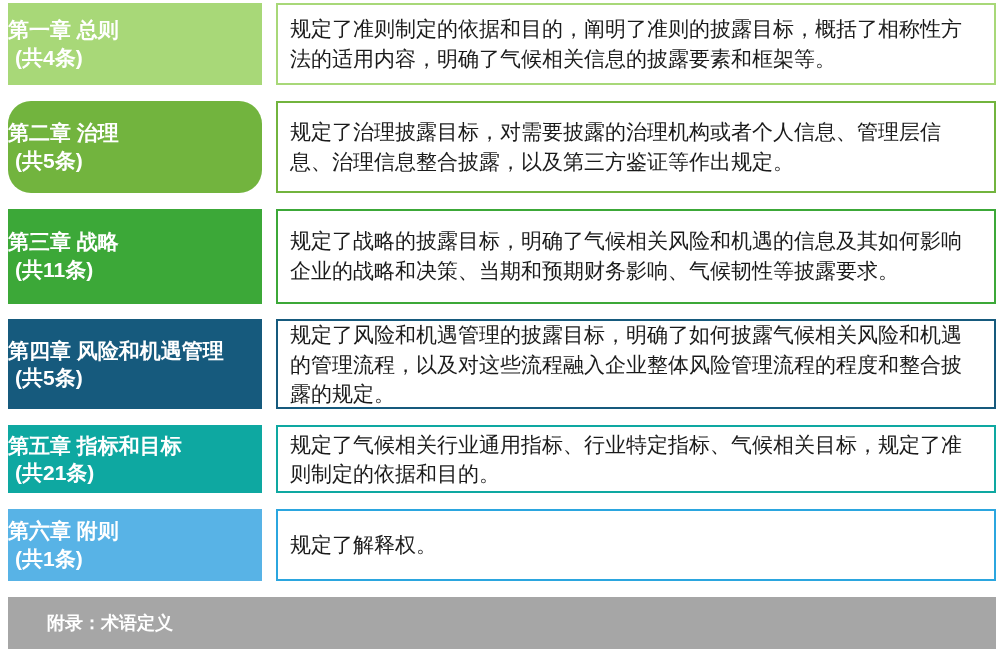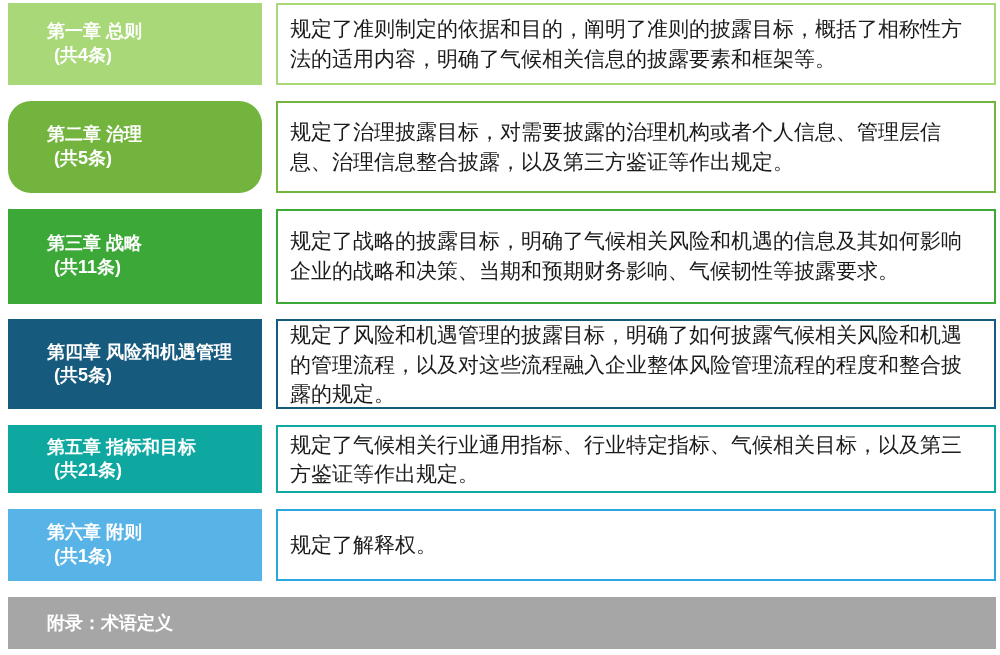--- a/index.html
+++ b/index.html
@@ -25,28 +25,27 @@
   }
   .row:nth-child(1) { height: 82px; }
   .row:nth-child(2) { height: 92px; }
   .row:nth-child(3) { height: 95px; }
   .row:nth-child(4) { height: 90px; }
   .row:nth-child(5) { height: 68px; }
   .row:nth-child(6) { height: 72px; }
   .chapter-label {
     width: 254px;
     box-sizing: border-box;
-    padding-left: 39px;
     padding-right: 6px;
     display: flex;
     flex-direction: column;
     justify-content: center;
     color: #ffffff;
     font-weight: bold;
-    font-size: 18px;
+    font-size: 21px;
     line-height: 1.32;
   }
   .chapter-count {
     padding-left: 7px;
   }
   .chapter-desc {
     flex: 1;
     box-sizing: border-box;
     background: #ffffff;
     border: 2px solid #a3a3a3;
@@ -113,21 +112,21 @@
       <span>规定了风险和机遇管理的披露目标，明确了如何披露气候相关风险和机遇的管理流程，以及对这些流程融入企业整体风险管理流程的程度和整合披露的规定。</span>
     </div>
   </div>
 
   <div class="row">
     <div class="chapter-label" style="background: rgb(14, 168, 161);">
       <span>第五章 指标和目标</span>
       <span class="chapter-count">(共21条)</span>
     </div>
     <div class="chapter-desc" style="border-color: rgb(14, 168, 161);">
-      <span>规定了气候相关行业通用指标、行业特定指标、气候相关目标，以及第三方鉴证等作出规定。</span>
+      <span>规定了气候相关行业通用指标、行业特定指标、气候相关目标，规定了准则制定的依据和目的。</span>
     </div>
   </div>
 
   <div class="row">
     <div class="chapter-label" style="background: rgb(88, 179, 230);">
       <span>第六章 附则</span>
       <span class="chapter-count">(共1条)</span>
     </div>
     <div class="chapter-desc" style="border-color: rgb(43, 166, 223); align-items: center;">
       <span>规定了解释权。</span>

